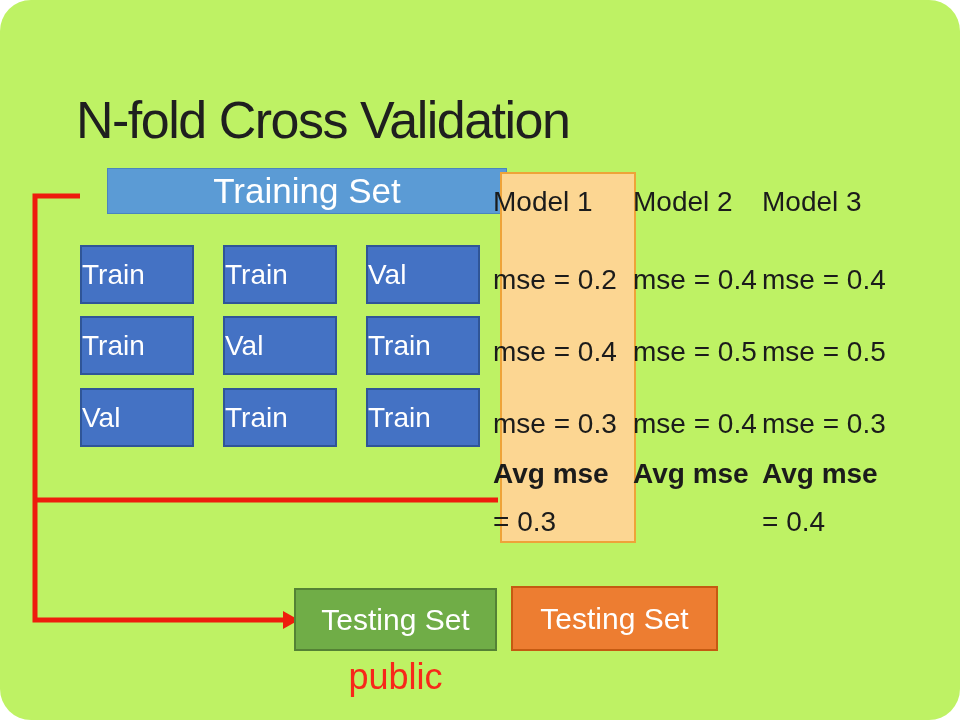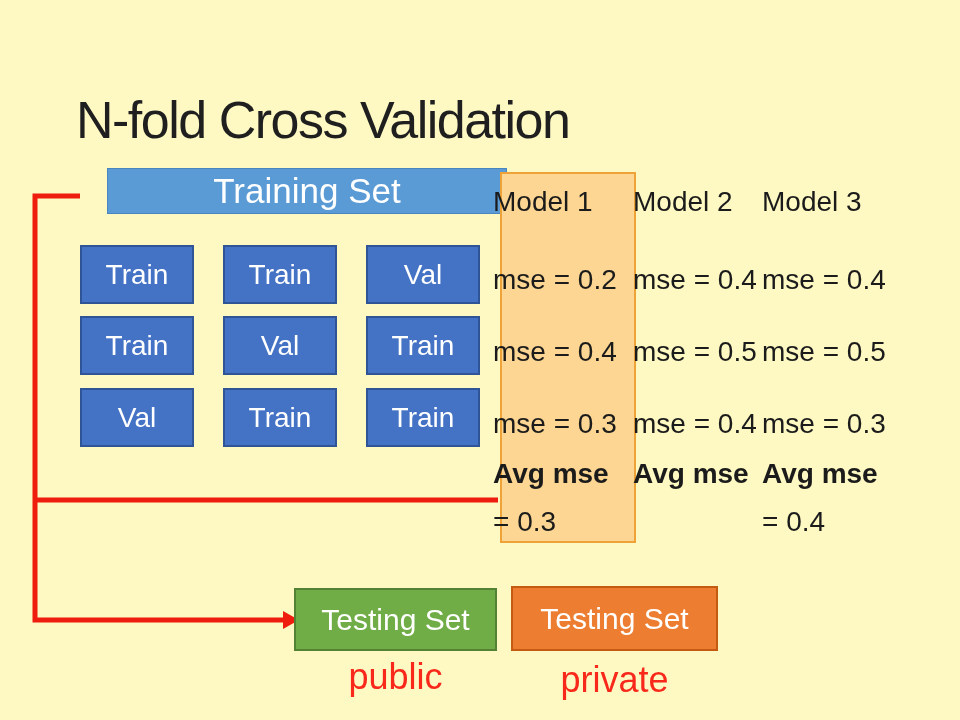--- a/index.html
+++ b/index.html
@@ -4,22 +4,23 @@
 <style>
   html, body { margin: 0; padding: 0; }
   body {
     font-family: "Liberation Sans", sans-serif;
     background: #ffffff;
   }
   .slide {
     position: relative;
     width: 960px;
     height: 720px;
-    background: #fef9c3;
+    background: #bef264;
     overflow: hidden;
+    border-radius: 31px;
   }
   .title {
     position: absolute;
     left: 76px;
     top: 94px;
     font-size: 52px;
     font-weight: 300;
     letter-spacing: -1.5px;
     color: #1f1f1f;
     line-height: 1;
@@ -37,21 +38,21 @@
     display: flex; align-items: center; justify-content: center; margin-left: 27px;
   }
   .cell {
     position: absolute;
     width: 114px; height: 59px;
     background: #4472C4;
     border: 2px solid #2F5597;
     box-sizing: border-box;
     color: #ffffff;
     font-size: 28px;
-    display: flex; align-items: center; justify-content: center;
+    display: flex; align-items: center; justify-content: flex-start;
   }
   .c0 { left: 80px; }  .c1 { left: 223px; }  .c2 { left: 366px; }
   .r0 { top: 245px; }  .r1 { top: 316px; }  .r2 { top: 388px; }
 
   .highlight-box {
     position: absolute;
     left: 500px; top: 172px;
     width: 136px; height: 371px;
     background: #FCD692;
     border: 2px solid #EEA339;
@@ -173,15 +174,14 @@
     <div class="line avg2">= 0.4</div>
   </div>
 
   <div class="test-box test-public">
     <span>Testing Set</span>
   </div>
   <div class="test-box test-private">
     <span>Testing Set</span>
   </div>
   <div class="test-sub sub-public">public</div>
-  <div class="test-sub sub-private">private</div>
 
 </div>
 
 </body></html>

